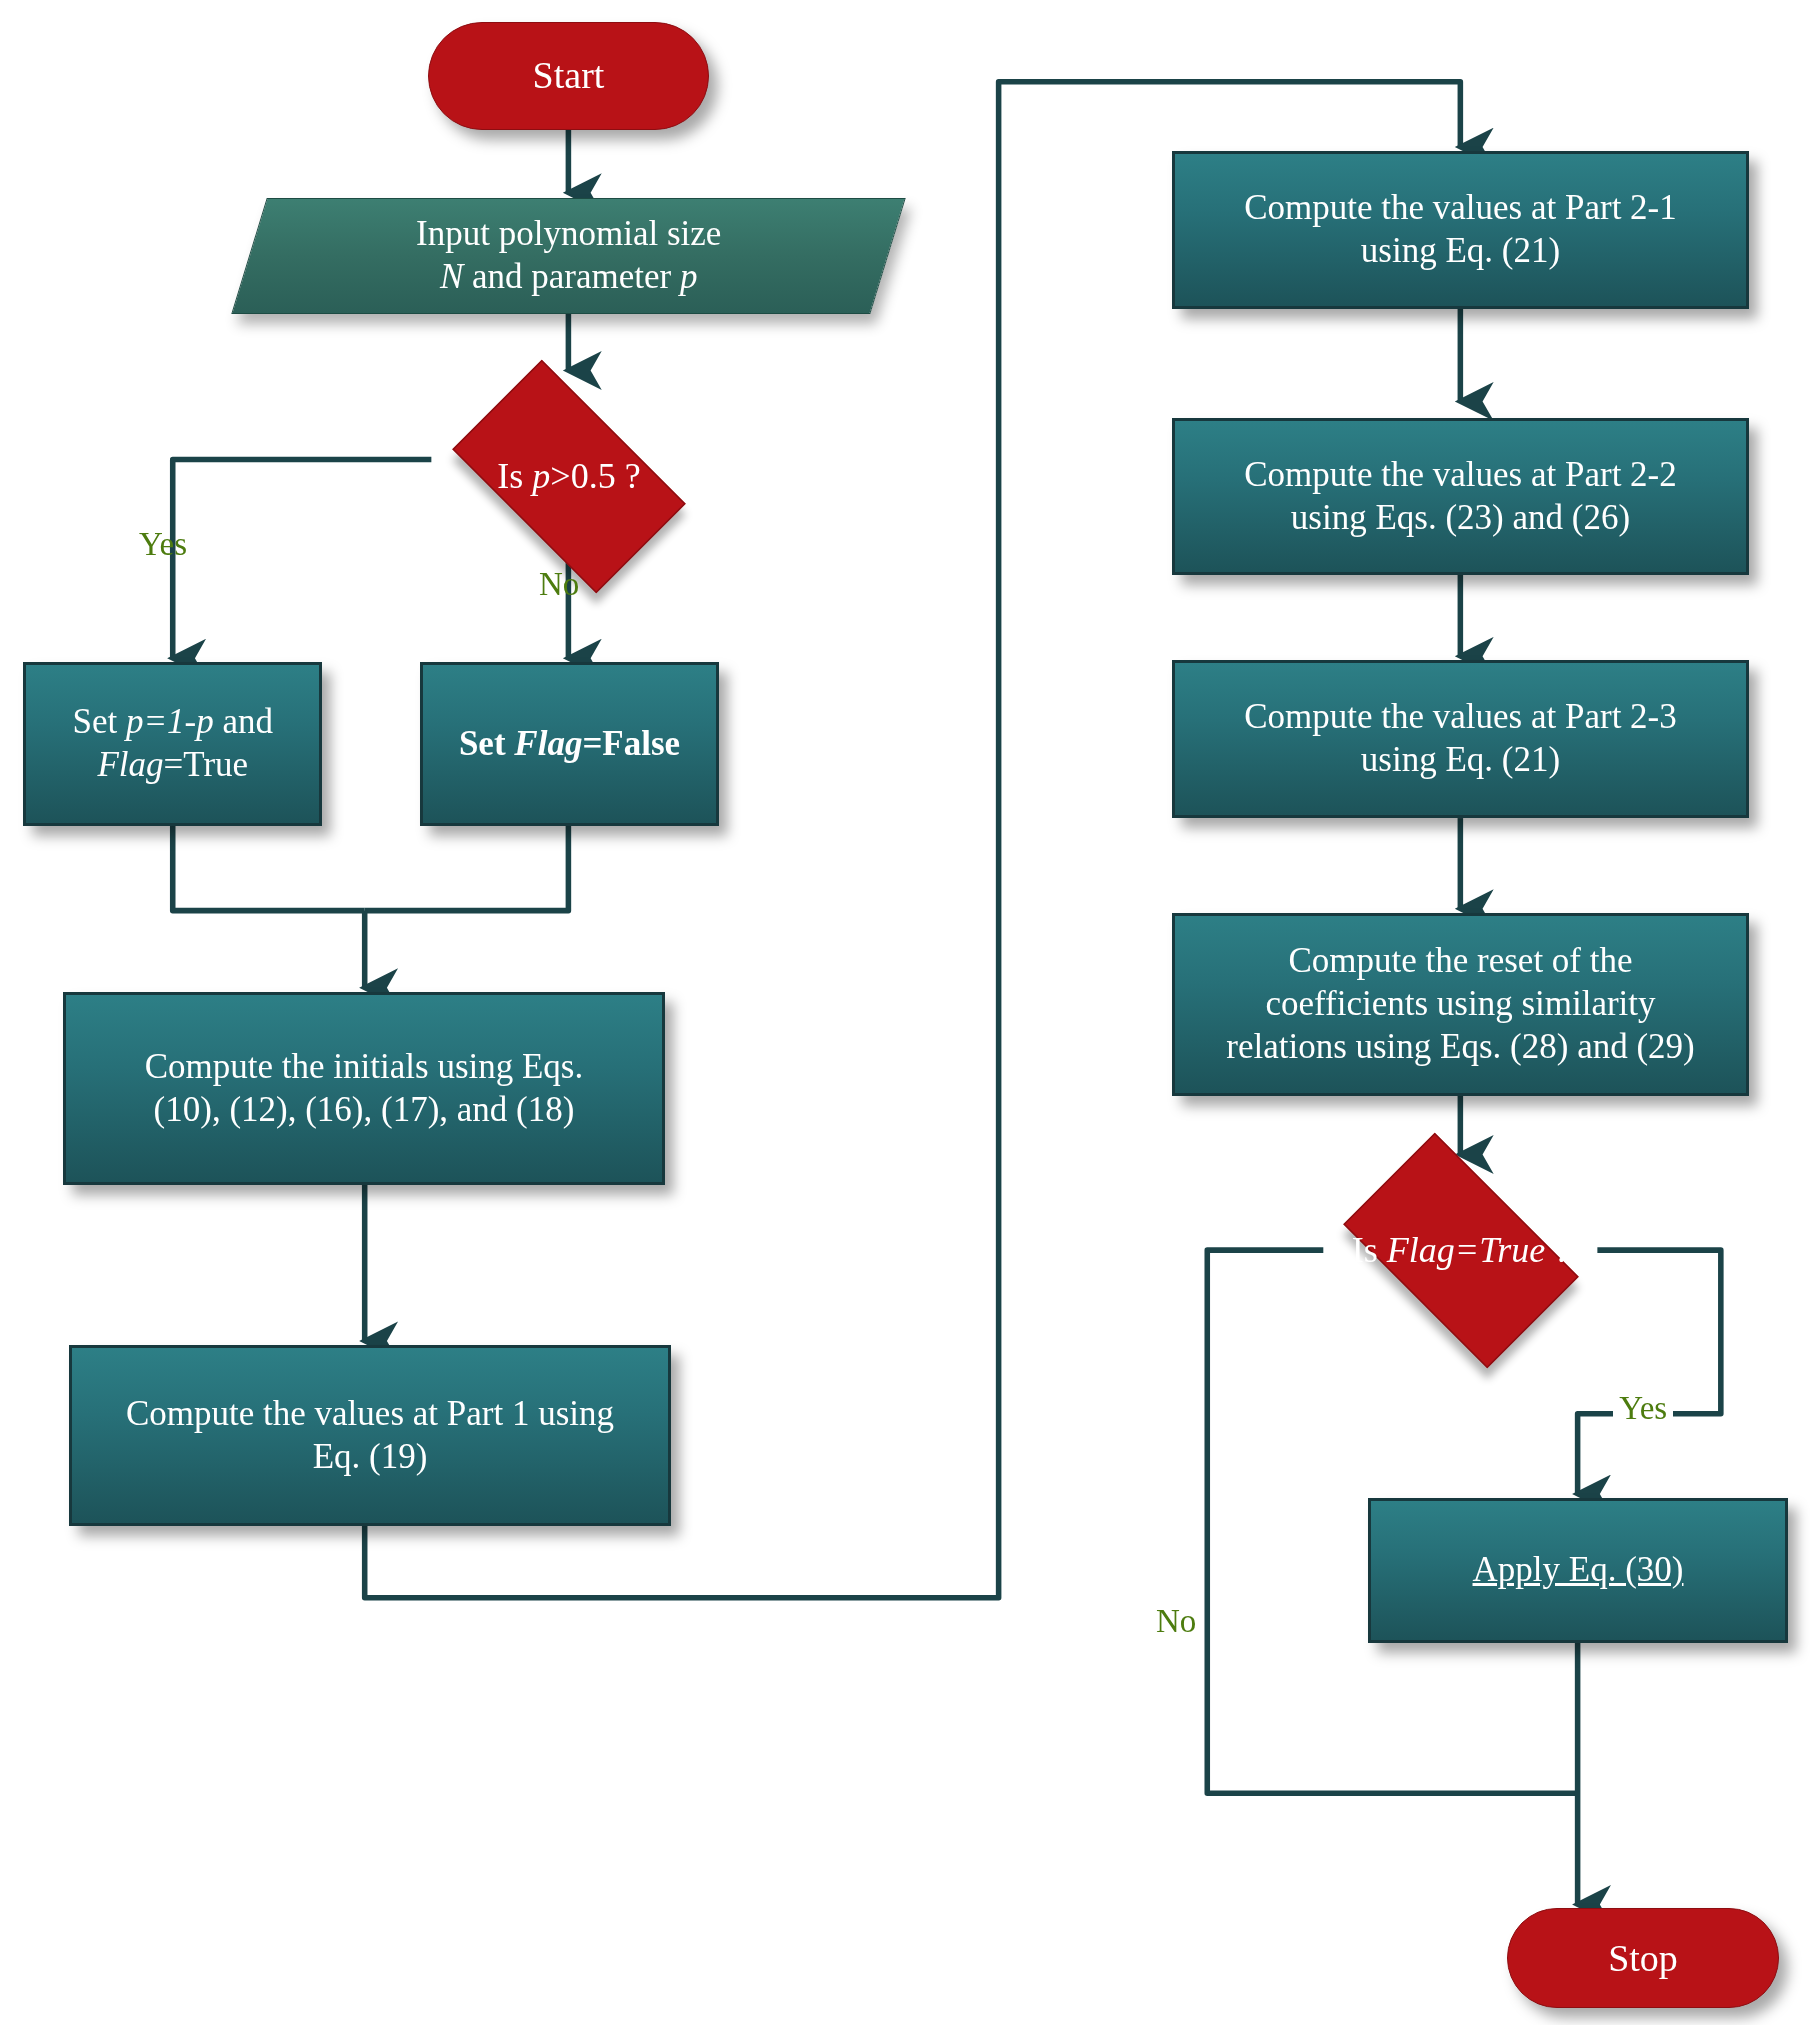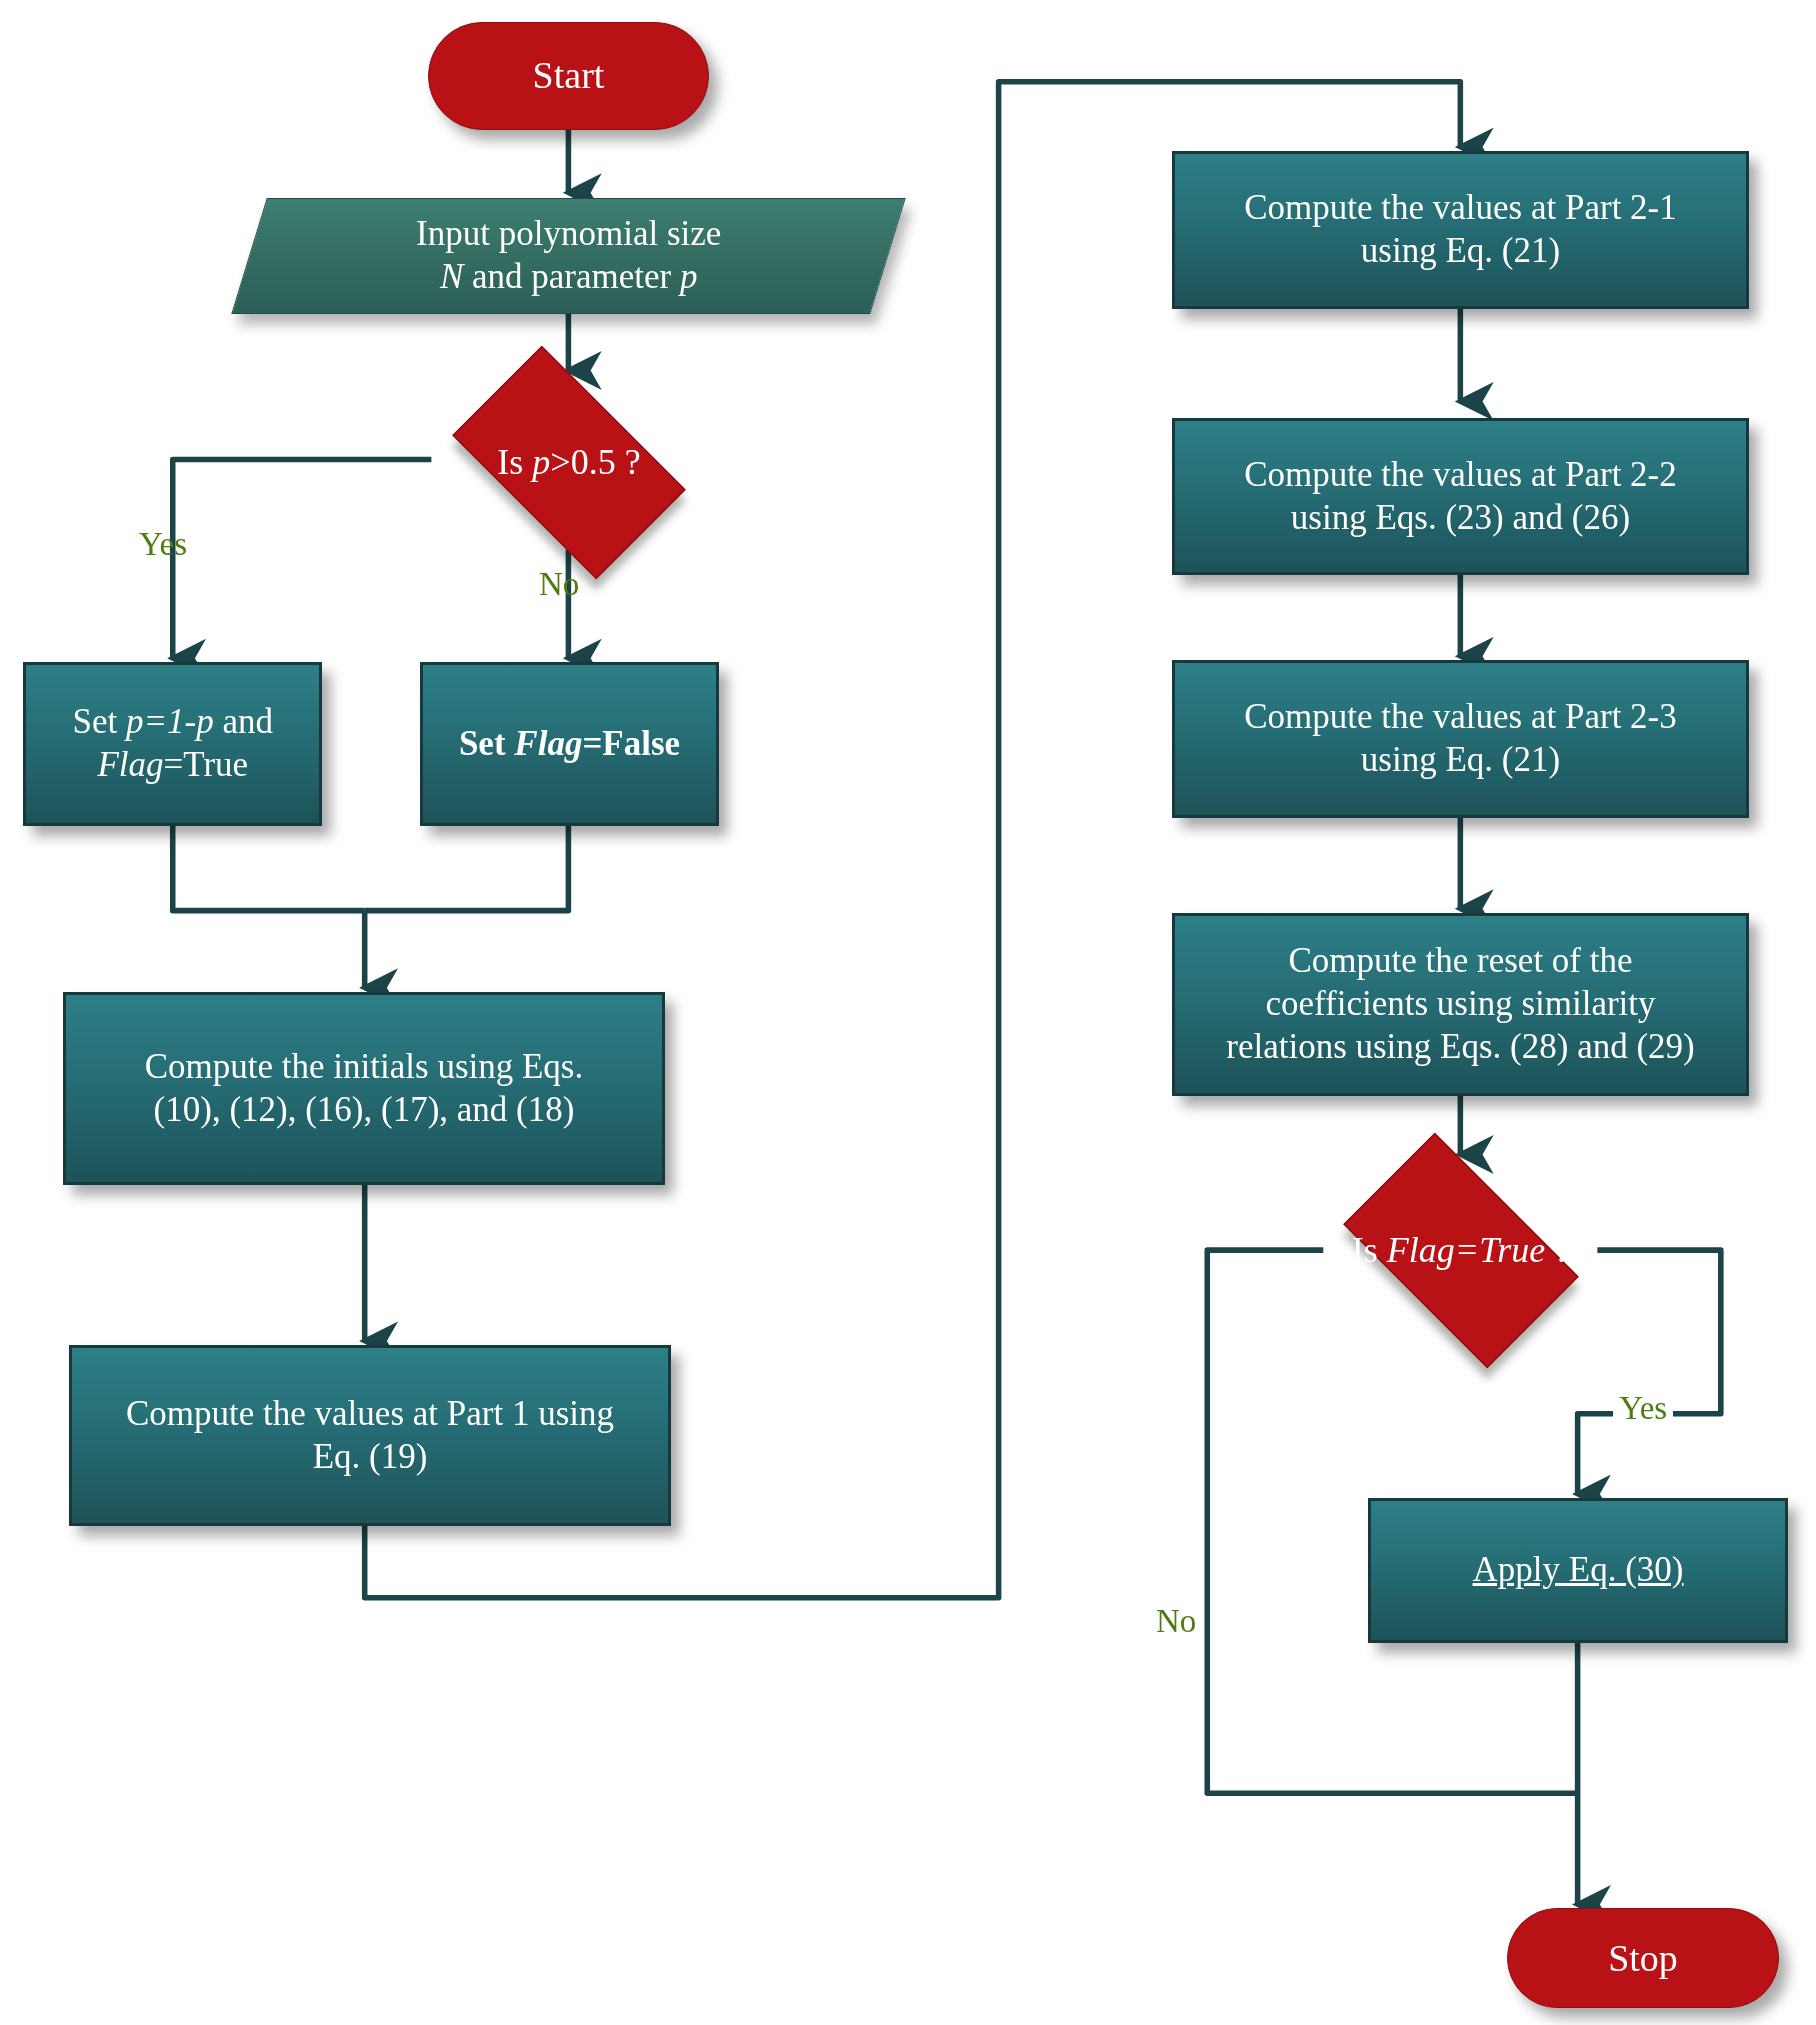--- a/index.html
+++ b/index.html
@@ -151,21 +151,21 @@
     <span>Start</span>
   </div>
 
   <div class="node io" style="left:238px; top:198px; width:639px; height:116px;">
     <span>
       <span>Input polynomial size</span><br>
       <em>N</em> and parameter <em>p</em>
     </span>
   </div>
 
-  <div class="node decision" style="left:414px; top:373px; width:288px; height:179px;">
+  <div class="node decision" style="left:414px; top:387px; width:288px; height:179px;">
     <div class="dshape"></div>
     <div class="dtext">Is&nbsp;<em>p</em>&gt;0.5 ?</div>
   </div>
 
   <div class="edge-label" style="left:128px; top:528px;">Yes</div>
 
   <div class="edge-label" style="left:528px; top:568px;">No</div>
 
   <div class="node process" style="left:12.3px; top:662px; width:299px; height:164px;">
     <span>

